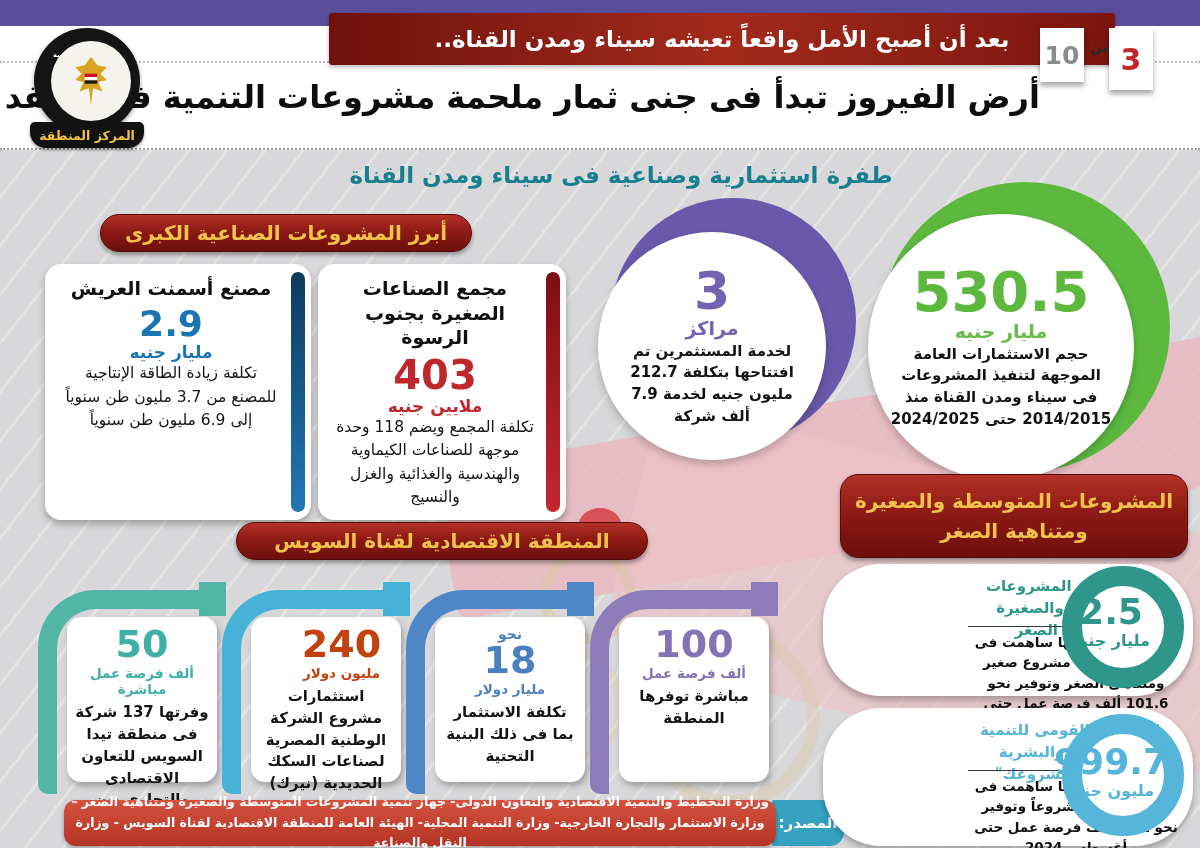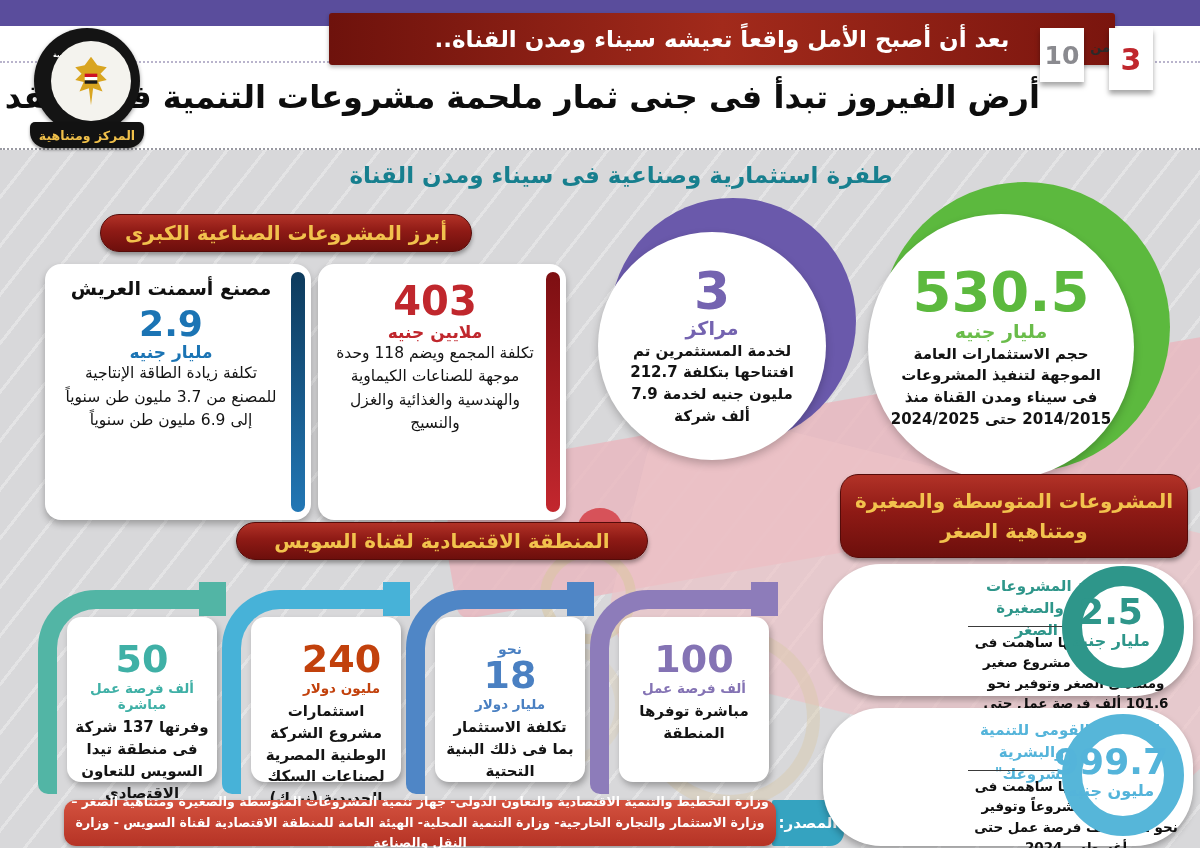--- a/index.html
+++ b/index.html
@@ -96,21 +96,21 @@
   .cg-unit{font-size:19px;font-weight:bold;}
   .cg-purple .cg-unit{color:#7463b0;}
   .cg-green .cg-unit{color:#6abc4a;}
   .cg-desc{font-size:15px;font-weight:bold;color:#131313;line-height:1.45;margin-top:2px;}
 
   
   .suez-card{position:absolute;top:570px;width:184px;height:228px;z-index:2;}
   .sz-band{position:absolute;left:0;top:20px;right:16px;bottom:4px;border-left:19px solid;border-top:19px solid;border-top-left-radius:58px;border-bottom-left-radius:10px;}
   .sz-arrow{position:absolute;right:-4px;top:12px;width:0;height:0;border-top:17px solid transparent;border-bottom:17px solid transparent;border-left:27px solid;}
   .sz-inner{position:absolute;left:29px;top:47px;right:5px;bottom:16px;background:#fff;border-radius:14px;box-shadow:2px 4px 6px rgba(0,0,0,.28);
-    display:flex;flex-direction:column;align-items:center;justify-content:flex-start;text-align:center;padding:23px 8px;}
+    display:flex;flex-direction:column;align-items:center;justify-content:flex-start;text-align:center;padding:8px 8px;}
   .sz-prefix{font-size:14px;font-weight:bold;line-height:1;margin-top:2px;}
   .sz-value{font-size:38px;font-weight:bold;line-height:1.05;}
   .sz-unit{font-size:13.5px;font-weight:bold;line-height:1.2;}
   .sz-desc{font-size:15px;font-weight:bold;color:#141414;line-height:1.45;margin-top:5px;}
   .c1{color:#3fb0a6;} .b1{border-color:#52b5a5;}
   .c2{color:#c2410c;margin-left:31px;} .b2{border-color:#47b2d8;}
   .c3{color:#4a80c2;} .b3{border-color:#4f86c6;}
   .c4{color:#8473b4;} .b4{border-color:#8d7cba;}
   .sz1{left:38px;} .sz2{left:222px;} .sz3{left:406px;} .sz4{left:590px;}
 
@@ -174,38 +174,39 @@
       <div class="logo-inner">
         <svg width="42" height="52" viewBox="0 0 40 48">
           <path fill="#d9a520" d="M20 1 L26 9 L35 11 L29 17 L35 23 L27 25 L31 34 L22 31 L20 47 L18 31 L9 34 L13 25 L5 23 L11 17 L5 11 L14 9 Z"></path>
           <rect x="14" y="17" width="12" height="3.2" fill="#ce1126"></rect>
           <rect x="14" y="20.2" width="12" height="3.2" fill="#ffffff"></rect>
           <rect x="14" y="23.4" width="12" height="3.2" fill="#1a1a1a"></rect>
         </svg>
       </div>
       <div class="logo-arc bottom">رئاسة مجلس الوزراء</div>
     </div>
-    <div class="logo-ribbon">المركز ومتناهية</div>
+    <div class="logo-ribbon">المركز المنطقة</div>
   </div>
 
   <div class="main-title">أرض الفيروز تبدأ فى جنى ثمار ملحمة مشروعات التنمية فى العقد الأخير</div>
   <div class="subtitle">طفرة استثمارية وصناعية فى سيناء ومدن القناة</div>
 
   <div class="badge badge-industrial">أبرز المشروعات الصناعية الكبرى</div>
 
   <div class="proj-card proj-a">
     <div class="proj-side side-blue"></div>
     <div class="proj-title">مصنع أسمنت العريش</div>
     <div class="proj-value">2.9</div>
     <div class="proj-unit">مليار جنيه</div>
     <div class="proj-desc">تكلفة زيادة الطاقة الإنتاجية للمصنع من 3.7 مليون طن سنوياً إلى 6.9 مليون طن سنوياً</div>
   </div>
 
   <div class="proj-card proj-b">
     <div class="proj-side side-red"></div>
+    <div class="proj-title">مجمع الصناعات الصغيرة بجنوب الرسوة</div>
     <div class="proj-value">403</div>
     <div class="proj-unit">ملايين جنيه</div>
     <div class="proj-desc">تكلفة المجمع ويضم 118 وحدة موجهة للصناعات الكيماوية والهندسية والغذائية والغزل والنسيج</div>
   </div>
 
   <div class="cg cg-purple">
     <div class="cg-color"></div>
     <div class="cg-white">
       <div class="cg-value">3</div>
       <div class="cg-unit">مراكز</div>

